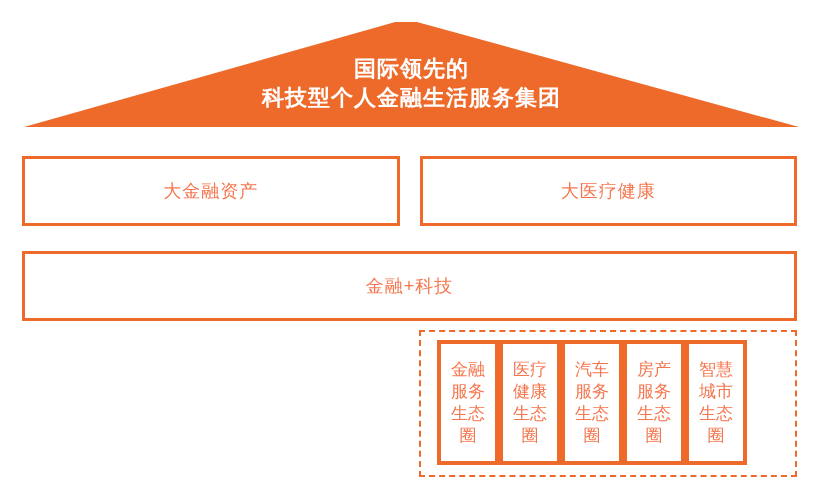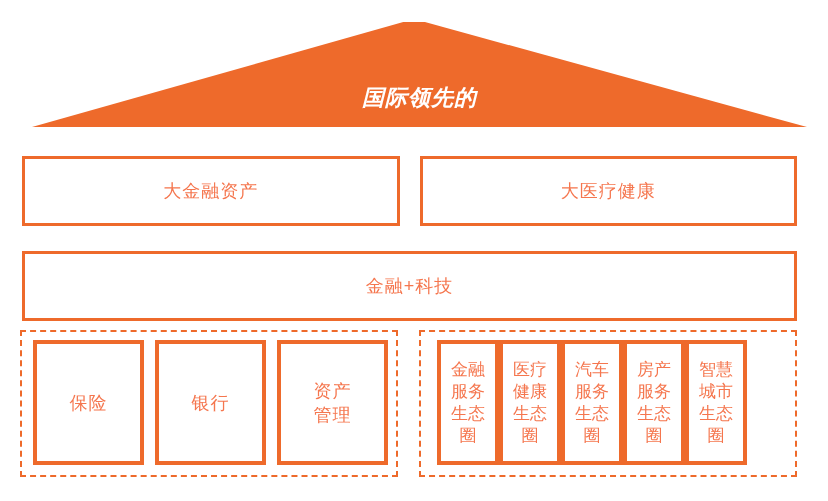--- a/index.html
+++ b/index.html
@@ -15,25 +15,24 @@
   .canvas{
     position:relative;
     width:828px;
     height:501px;
     background:var(--white);
     overflow:hidden;
   }
   
   .roof{
     position:absolute;
-    left:32px; top:22px;
+    left:24px; top:22px;
     width:775px; height:105px;
     background:var(--orange);
     clip-path:polygon(47.9% 0%, 50.7% 0%, 100% 100%, 0% 100%);
-    font-style:italic;
   }
   .roof-title{
     position:absolute;
     left:0; right:0; bottom:15px;
     text-align:center;
     color:var(--white);
     font-size:22px;
     font-weight:bold;
     line-height:29px;
     letter-spacing:1px;
@@ -107,38 +106,33 @@
   }
 </style>
 </head>
 <body>
 
 <div class="canvas">
 
   <div class="roof">
     <div class="roof-title">
       <div>国际领先的</div>
+      <div>科技型个人金融生活服务集团</div>
     </div>
   </div>
 
   <div class="tier tier1">
     <div class="tier-cell">大金融资产</div>
     <div class="tier-cell">大医疗健康</div>
   </div>
 
   <div class="tier tier2">
     <div class="tier-cell">金融+科技</div>
   </div>
 
-  <div class="group group-left">
-    <div class="unit">保险</div>
-    <div class="unit">银行</div>
-    <div class="unit">资产
-管理</div>
-  </div>
 
   <div class="group group-right">
     <div class="unit">金融
 服务
 生态
 圈</div>
     <div class="unit">医疗
 健康
 生态
 圈</div>

